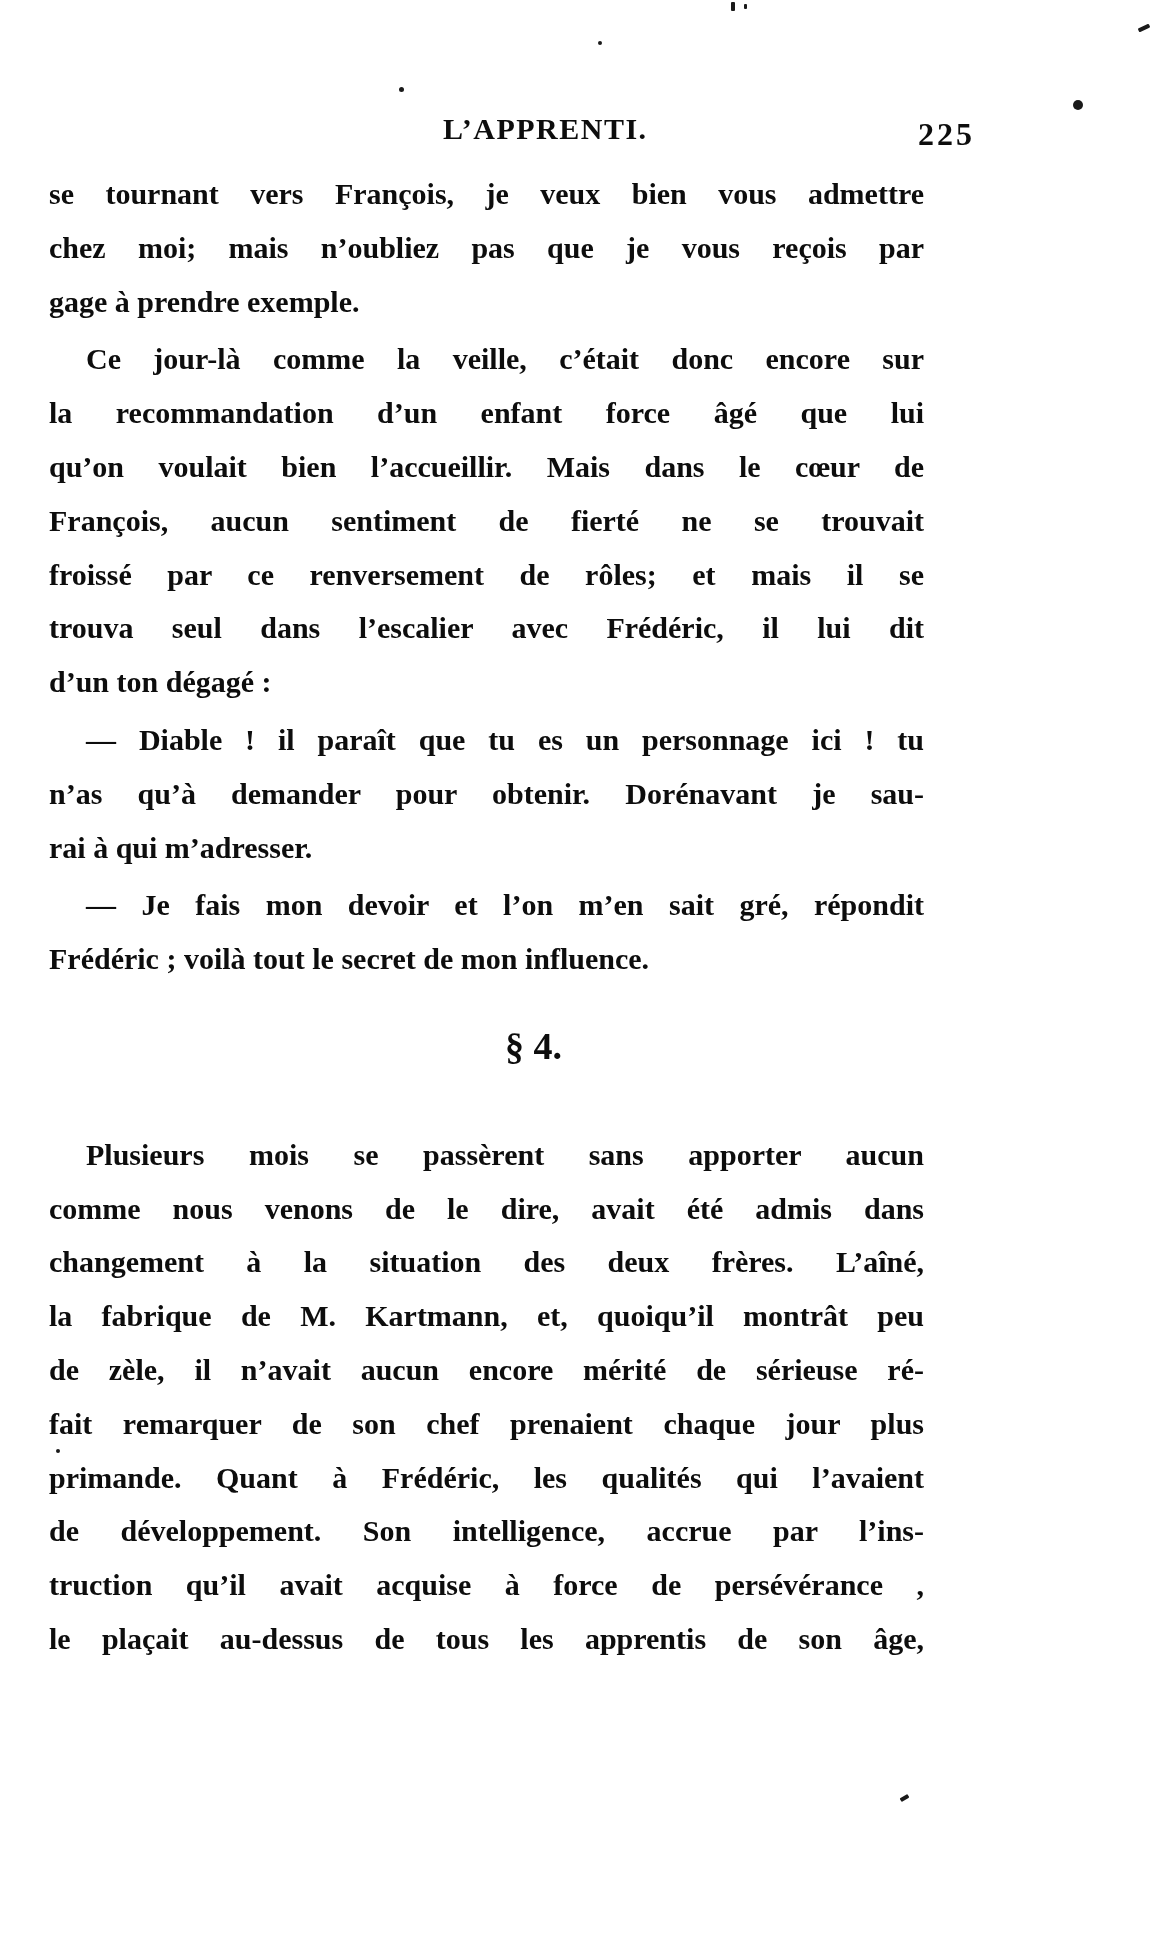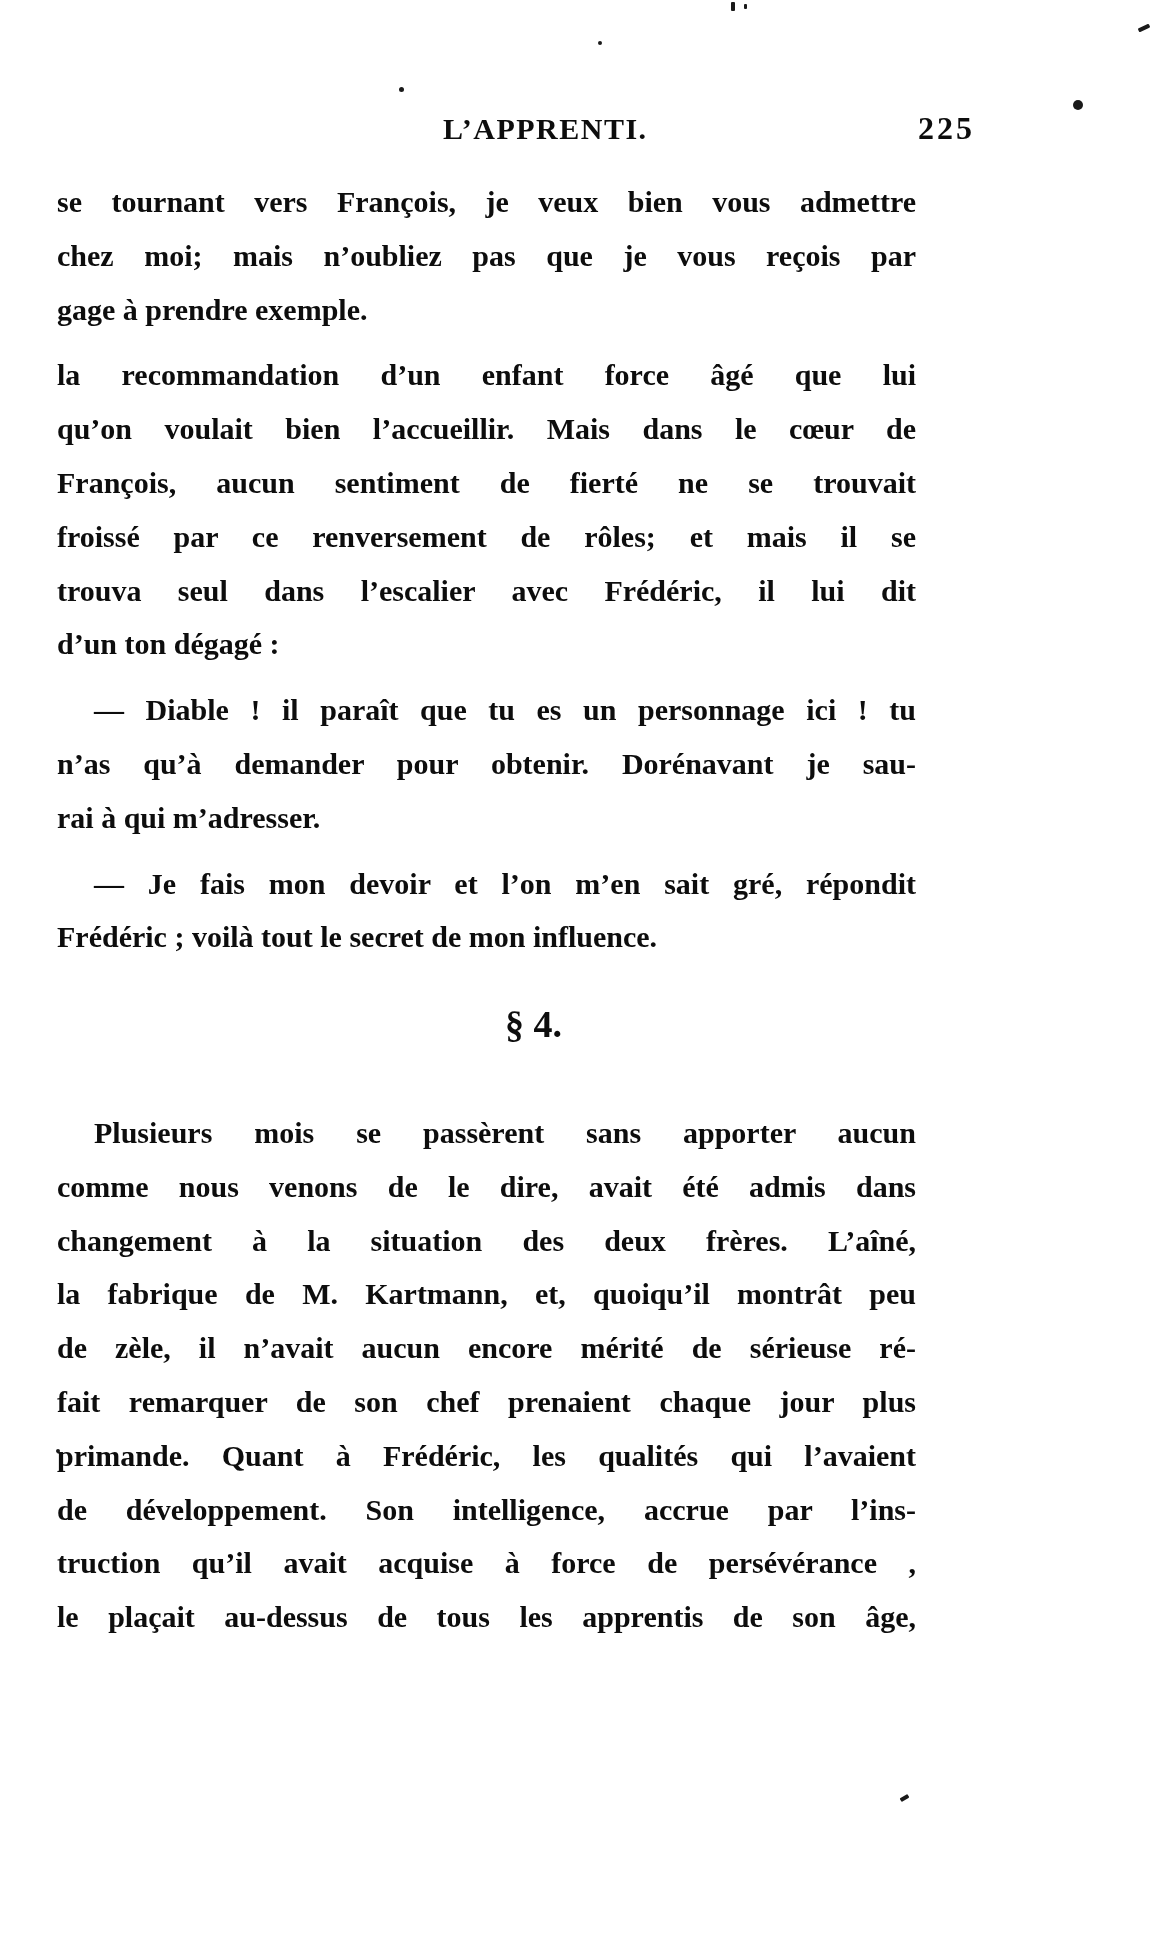--- a/index.html
+++ b/index.html
@@ -12,31 +12,31 @@
     font-family:"Liberation Serif","DejaVu Serif",serif;
     color:#0d0d0d;
   }
   
   .running-title{
     position:absolute;left:443px;top:112px;
     font-size:30px;font-weight:bold;letter-spacing:1.5px;
     white-space:nowrap;
   }
   .page-number{
-    position:absolute;left:918px;top:110px;
+    position:absolute;left:918px;top:116px;
     font-size:32px;font-weight:bold;letter-spacing:3px;
     white-space:nowrap;
   }
   
   .body{
     position:absolute;left:45px;top:163px;width:883px;
     font-size:30px;font-weight:bold;line-height:53.8px;
     text-rendering:optimizeLegibility;
   }
-  .paragraph{margin:12px;}
+  .paragraph{margin:4px;}
   .line{
     text-align:justify;
     text-align-last:justify;
     white-space:normal;
   }
   .line.indent{padding-left:37px;}
   .line.last{text-align:left;text-align-last:left;}
   .section-heading{
     margin:34px 0 54px 0;
     text-align:center;
@@ -56,20 +56,21 @@
 
   <div class="page-number">225</div>
 
   <div class="body" id="text-body">
       <div class="paragraph">
         <div class="line">se tournant vers François, je veux bien vous admettre</div>
         <div class="line">chez moi; mais n’oubliez pas que je vous reçois par</div>
         <div class="line last">gage à prendre exemple.</div>
       </div>
       <div class="paragraph">
+        <div class="line indent">Ce jour-là comme la veille, c’était donc encore sur</div>
         <div class="line">la recommandation d’un enfant force âgé que lui</div>
         <div class="line">qu’on voulait bien l’accueillir. Mais dans le cœur de</div>
         <div class="line">François, aucun sentiment de fierté ne se trouvait</div>
         <div class="line">froissé par ce renversement de rôles; et mais il se</div>
         <div class="line">trouva seul dans l’escalier avec Frédéric, il lui dit</div>
         <div class="line last">d’un ton dégagé :</div>
       </div>
       <div class="paragraph">
         <div class="line indent">— Diable ! il paraît que tu es un personnage ici ! tu</div>
         <div class="line">n’as qu’à demander pour obtenir. Dorénavant je sau-</div>

